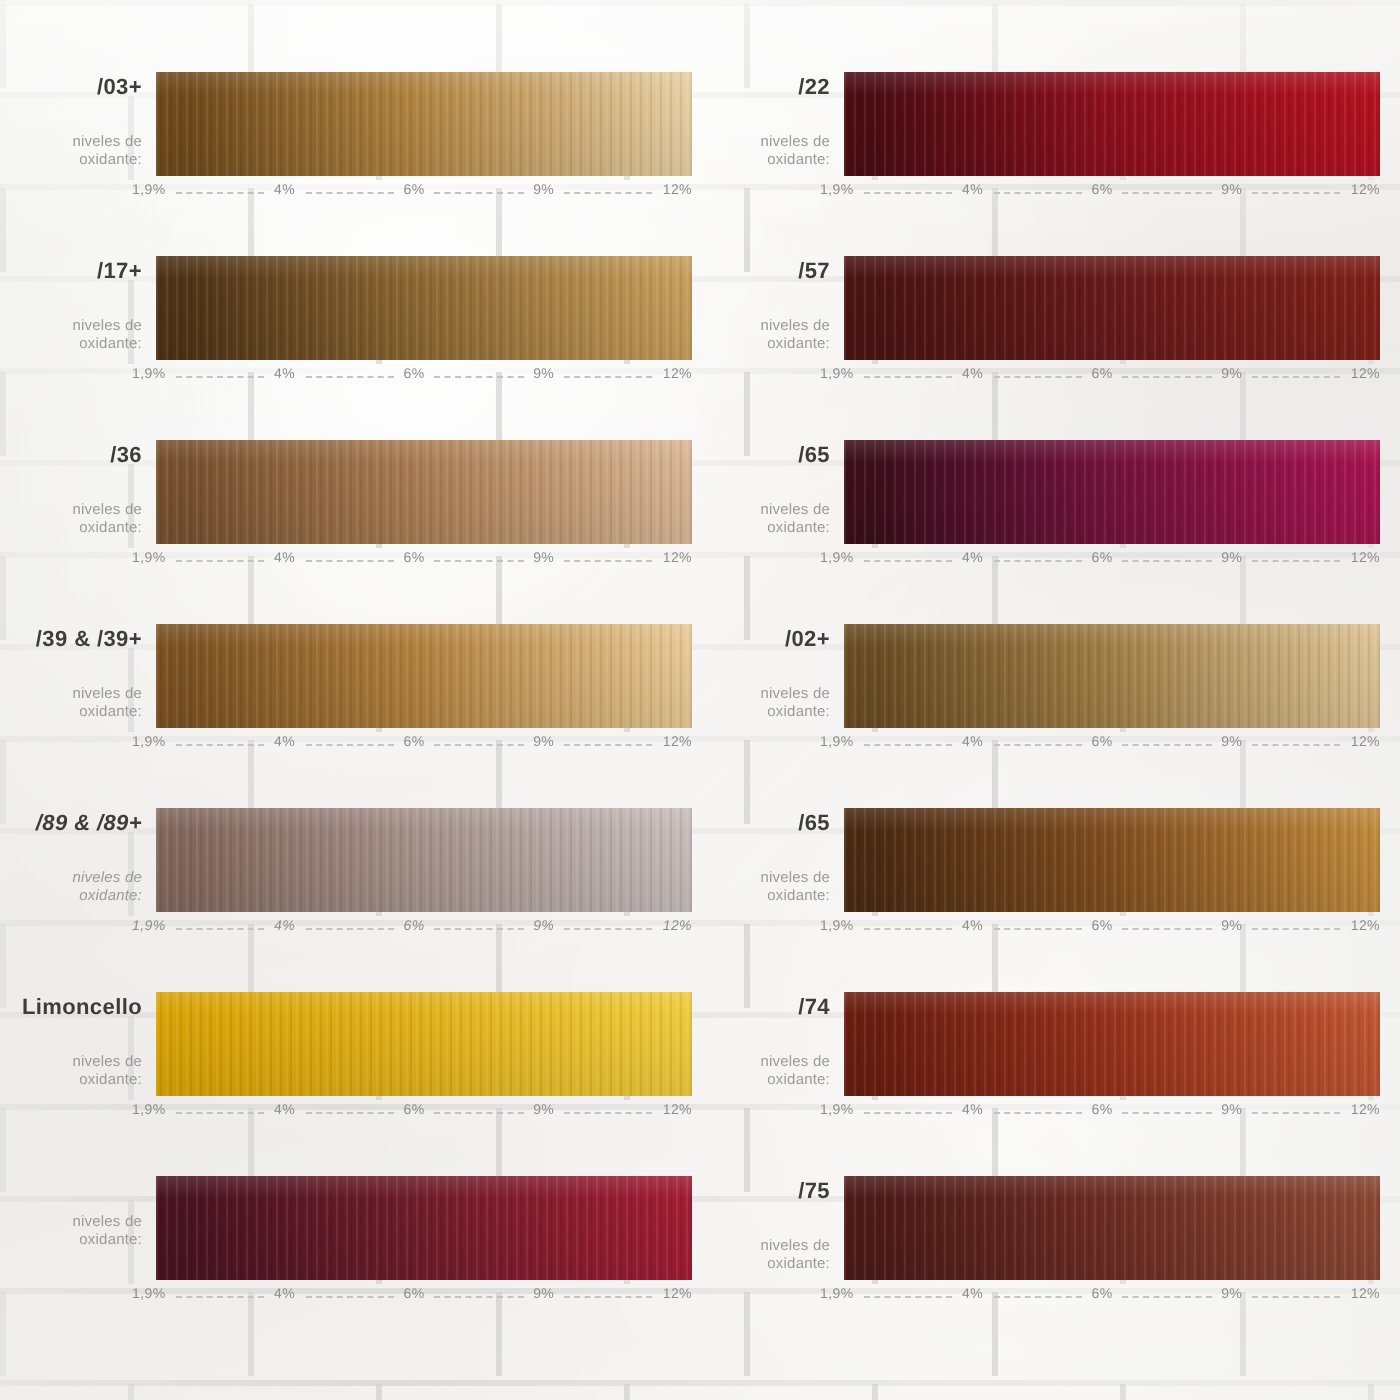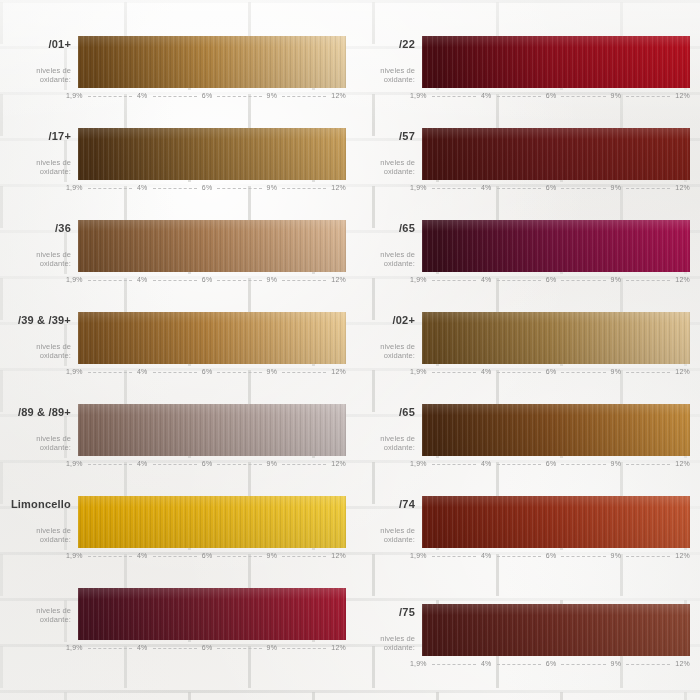--- a/index.html
+++ b/index.html
@@ -269,21 +269,21 @@
       <span style="left: 436px;"></span>
       <span style="left: 560px;"></span>
       <span style="left: 684px;"></span>
     </div>
   </div>
 <div class="wall-shade"></div>
 
 <div id="chart">
     <div class="swatch-row" style="grid-area: 1 / 1;">
       <div class="labels">
-        <div class="shade-code">/01+</div>
+        <div class="shade-code">/03+</div>
         <div class="oxidante" style="white-space: pre-line;">niveles de
 oxidante:</div>
       </div>
       <div class="swatch-wrap">
         <div class="swatch" style="background: linear-gradient(to right, rgb(111, 74, 28) 0%, rgb(111, 74, 28) 6%, rgb(176, 131, 64) 48%, rgb(231, 207, 163) 100%);"></div>
         <div class="scale">
           <span class="tick">1,9%</span>
           <span class="dash"></span>
           <span class="tick">4%</span>
           <span class="dash"></span>
@@ -435,21 +435,21 @@
           <span class="tick">4%</span>
           <span class="dash"></span>
           <span class="tick">6%</span>
           <span class="dash"></span>
           <span class="tick">9%</span>
           <span class="dash"></span>
           <span class="tick">12%</span>
         </div>
       </div>
     </div>
-    <div class="swatch-row" style="grid-area: 5 / 1;">
+    <div class="swatch-row" style="grid-area: 5 / 1; font-style: italic;">
       <div class="labels">
         <div class="shade-code">/89 &amp; /89+</div>
         <div class="oxidante" style="white-space: pre-line;">niveles de
 oxidante:</div>
       </div>
       <div class="swatch-wrap">
         <div class="swatch" style="background: linear-gradient(to right, rgb(130, 104, 92) 0%, rgb(130, 104, 92) 6%, rgb(164, 145, 138) 48%, rgb(198, 188, 186) 100%);"></div>
         <div class="scale">
           <span class="tick">1,9%</span>
           <span class="dash"></span>
@@ -539,21 +539,21 @@
           <span class="tick">4%</span>
           <span class="dash"></span>
           <span class="tick">6%</span>
           <span class="dash"></span>
           <span class="tick">9%</span>
           <span class="dash"></span>
           <span class="tick">12%</span>
         </div>
       </div>
     </div>
-    <div class="swatch-row" style="grid-area: 7 / 2; margin-top: 16px;">
+    <div class="swatch-row" style="grid-area: 7 / 2;">
       <div class="labels">
         <div class="shade-code">/75</div>
         <div class="oxidante" style="white-space: pre-line;">niveles de
 oxidante:</div>
       </div>
       <div class="swatch-wrap">
         <div class="swatch" style="background: linear-gradient(to right, rgb(77, 26, 24) 0%, rgb(77, 26, 24) 6%, rgb(107, 43, 34) 48%, rgb(138, 71, 51) 100%);"></div>
         <div class="scale">
           <span class="tick">1,9%</span>
           <span class="dash"></span>

